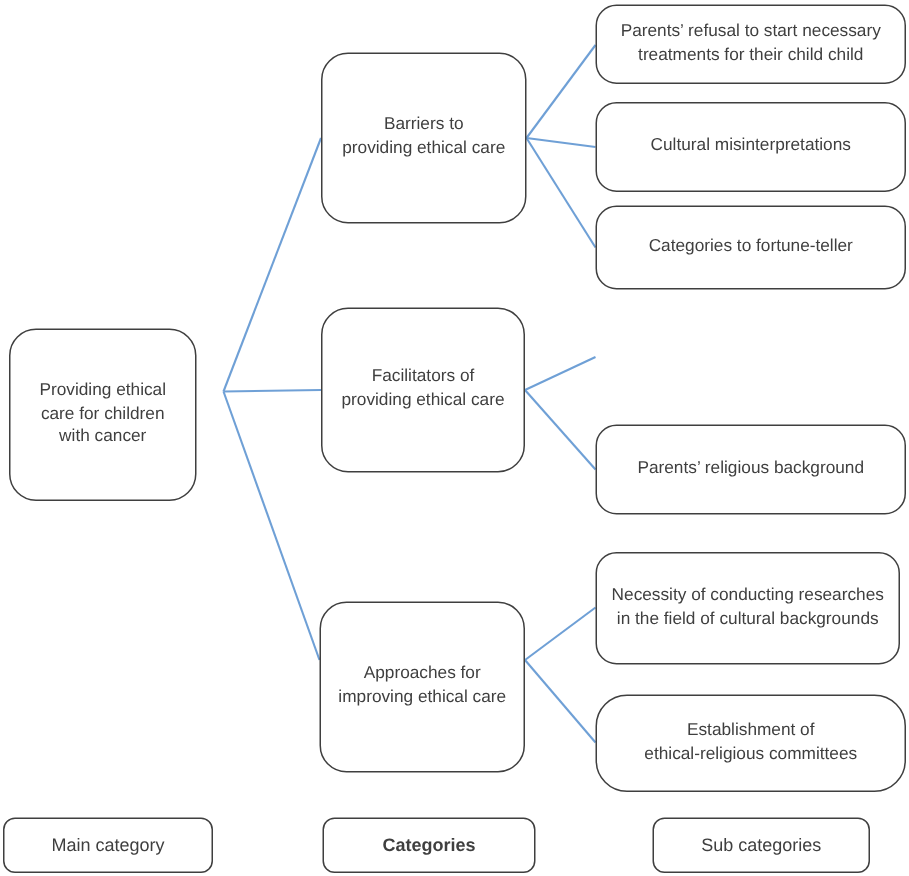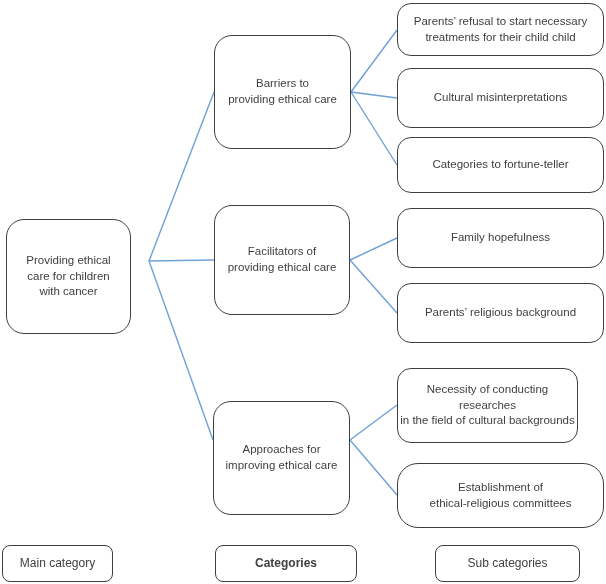--- a/index.html
+++ b/index.html
@@ -70,24 +70,23 @@
 providing ethical care</div>
   <div class="node cat" style="left:214px; top:205px; width:136px; height:110px;">Facilitators of
 providing ethical care</div>
   <div class="node cat" style="left:213px; top:401px; width:137px; height:114px;">Approaches for
 improving ethical care</div>
 
   <div class="node sub" style="left:397px; top:3px; width:207px; height:53px;">Parents’ refusal to start necessary
 treatments for their child child</div>
   <div class="node sub" style="left:397px; top:68px; width:207px; height:60px;">Cultural misinterpretations</div>
   <div class="node sub" style="left:397px; top:137px; width:207px; height:56px;">Categories to fortune-teller</div>
-  <div class="node sub" style="left:397px; top:208px; width:207px; height:60px;">Family hopefulness</div>
   <div class="node sub" style="left:397px; top:283px; width:207px; height:60px;">Parents’ religious background</div>
-  <div class="node sub" style="left:397px; top:368px; width:181px; height:75px;">Necessity of conducting researches
+  <div class="node sub" style="left:397px; top:368px; width:203px; height:75px;">Necessity of conducting researches
 in the field of cultural backgrounds</div>
   <div class="node sub" style="left:397px; top:463px; width:207px; height:65px;border-radius:21px;">Establishment of
 ethical-religious committees</div>
 
-  <div class="node legend" style="left:2px; top:545px; width:111px; height:37px;text-align:center;">Main category</div>
+  <div class="node legend" style="left:2px; top:545px; width:140px; height:37px;text-align:center;">Main category</div>
   <div class="node legend" style="left:215px; top:545px; width:142px; height:37px;font-weight:bold;">Categories</div>
   <div class="node legend" style="left:435px; top:545px; width:145px; height:37px;">Sub categories</div>
 
 </div>
 
 </body></html>

